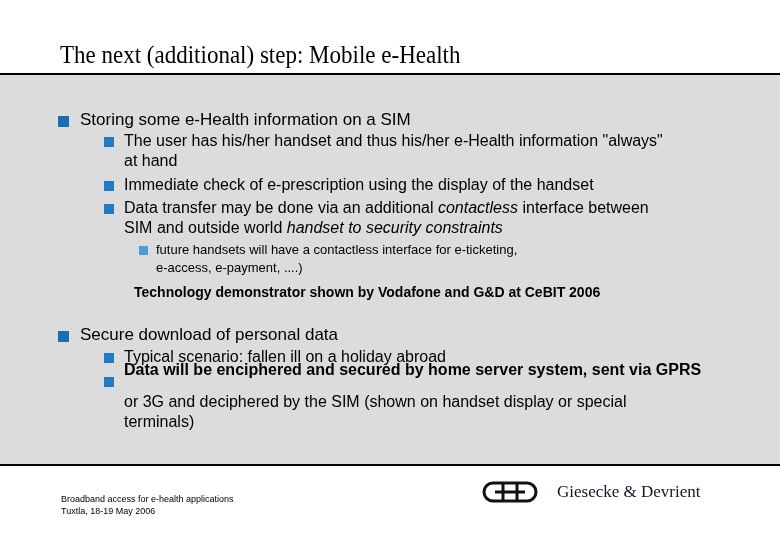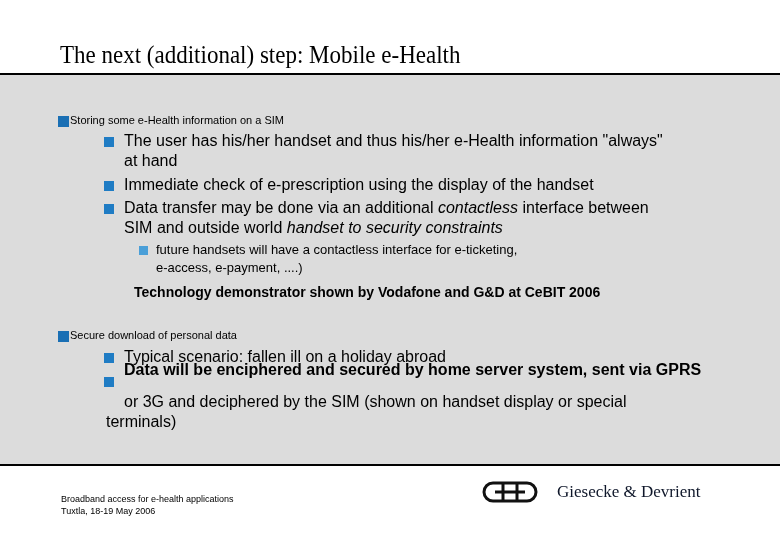--- a/index.html
+++ b/index.html
@@ -48,22 +48,23 @@
       top: 464px;
       width: 780px;
       height: 2px;
       background: #000;
     }
     .text {
       position: absolute;
       white-space: nowrap;
     }
     .l1 {
-      font-size: 11px;
+      font-size: 17px;
       line-height: 20px;
+      padding-left: 10px;
     }
     .l2 {
       font-size: 16px;
       line-height: 20px;
     }
     .l3 {
       font-size: 13px;
       line-height: 17px;
     }
     .bullet {
@@ -148,21 +149,21 @@
 
   <span class="bullet b1" style="left:58px; top:331px;"></span>
   <div class="text l1" style="left:70px; top:325px;">Secure download of personal data</div>
 
   <span class="bullet b2" style="left:104px; top:353px;"></span>
   <div class="text l2" style="left:124px; top:347px;">Typical scenario: fallen ill on a holiday abroad</div>
 
   <span class="bullet b2" style="left:104px; top:377px;"></span>
   <div class="text l2" style="left:124px; top:360px;font-weight:bold;">Data will be enciphered and secured by home server system, sent via GPRS</div>
   <div class="text l2" style="left:124px; top:392px;">or 3G and deciphered by the SIM (shown on handset display or special</div>
-  <div class="text l2" style="left:106px; top:412px;text-align:center;">terminals)</div>
+  <div class="text l2" style="left:124px; top:412px;text-align:center;">terminals)</div>
 
   <div class="bottom-rule"></div>
 
   <div class="footer-text" style="top:493px;">Broadband access for e-health applications</div>
   <div class="footer-text" style="top:505px;">Tuxtla, 18-19 May 2006</div>
 
   <svg class="logo-mark" viewBox="0 0 56 22">
     <path d="M21 2 H11 A9 9 0 0 0 11 20 H21" fill="none" stroke="#111" stroke-width="3"></path>
     <path d="M35 2 H45 A9 9 0 0 1 45 20 H35" fill="none" stroke="#111" stroke-width="3"></path>
     <line x1="21" y1="2" x2="21" y2="20" stroke="#111" stroke-width="3"></line>

